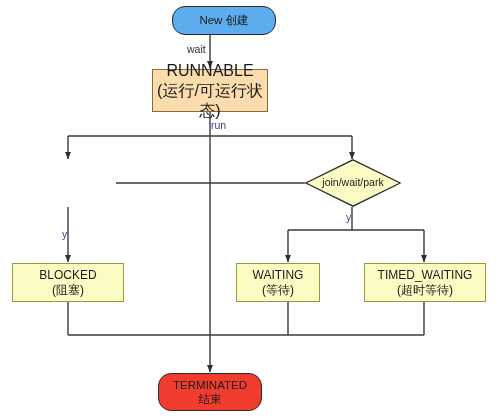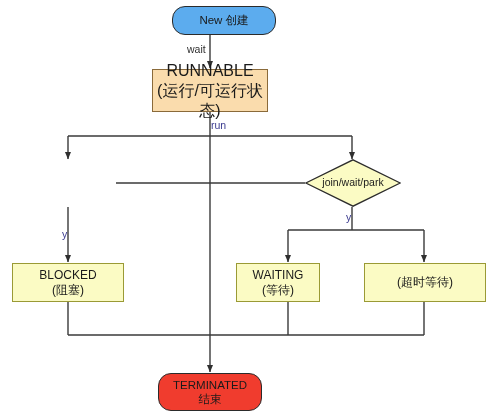--- a/index.html
+++ b/index.html
@@ -144,20 +144,21 @@
     <span class="l1">BLOCKED</span>
     <span class="l2">(阻塞)</span>
   </div>
 
   <div class="node state-box" style="left:236px; top:263px; width:84px; height:39px;">
     <span class="l1">WAITING</span>
     <span class="l2">(等待)</span>
   </div>
 
   <div class="node state-box" style="left:364px; top:263px; width:122px; height:39px;">
+    <span class="l1">TIMED_WAITING</span>
     <span class="l2">(超时等待)</span>
   </div>
 
   <div class="node terminal end-node" style="left:158px; top:373px; width:104px; height:38px;">
     <span class="l1">TERMINATED</span>
     <span class="l2">结束</span>
   </div>
 
   <div class="edge-label dark" style="left:187px; top:43px;">wait</div>
   <div class="edge-label" style="left:191px; top:119px;padding-left:20px;">run</div>

